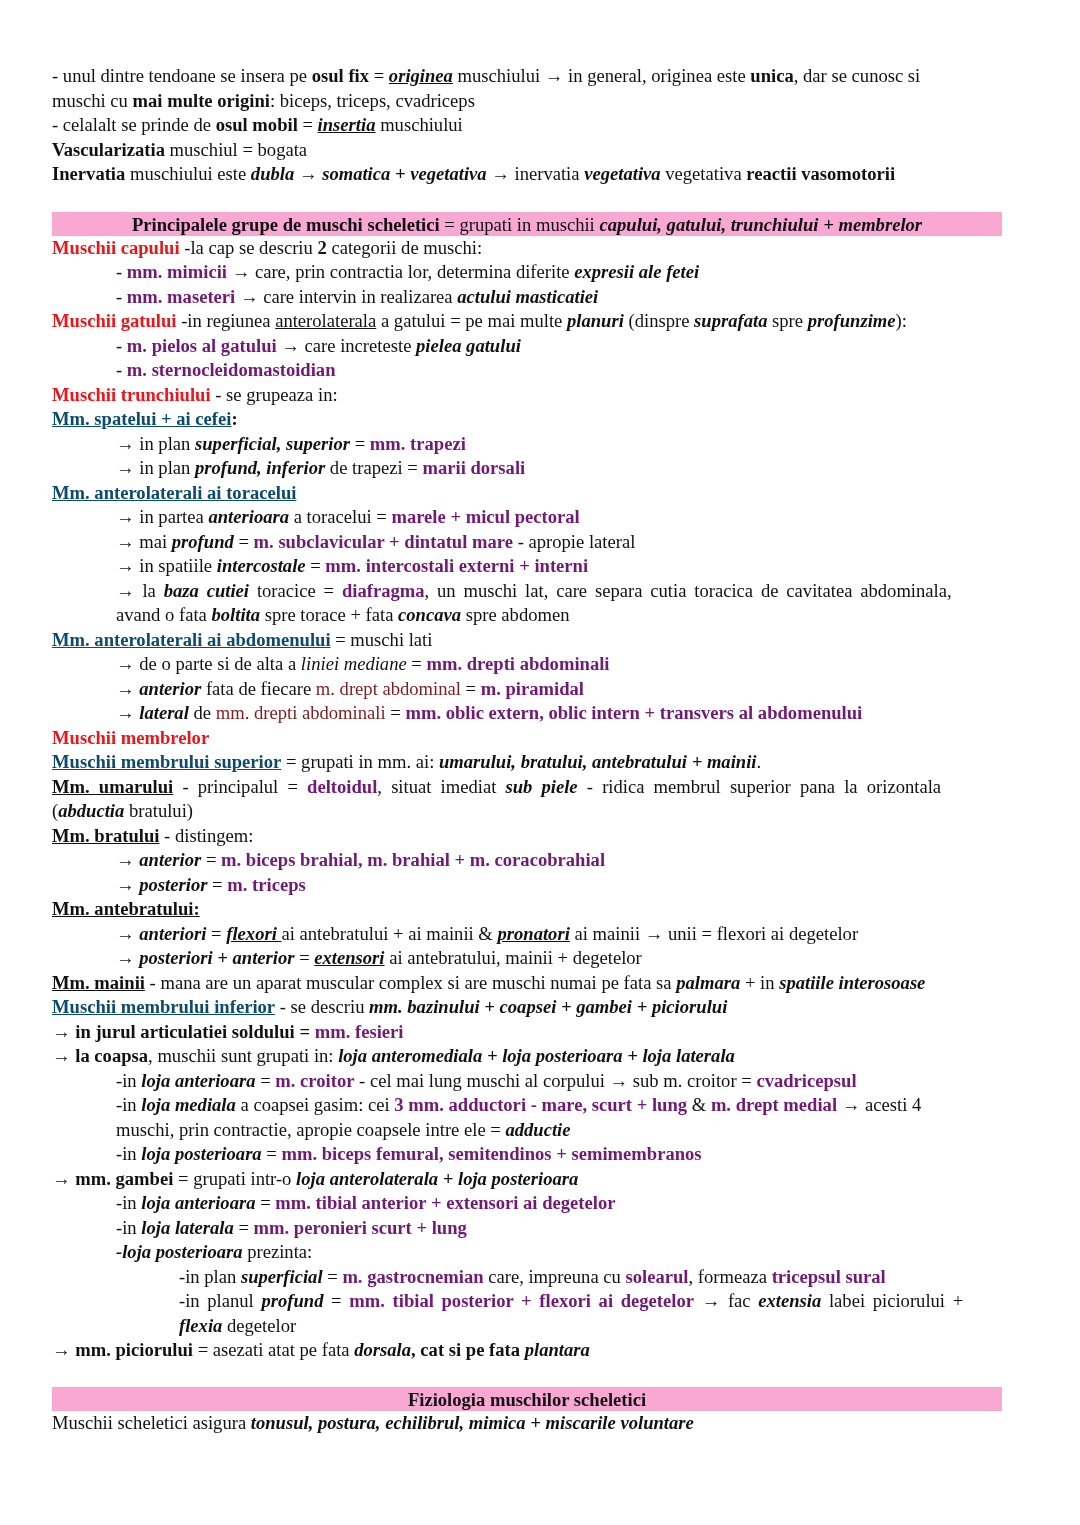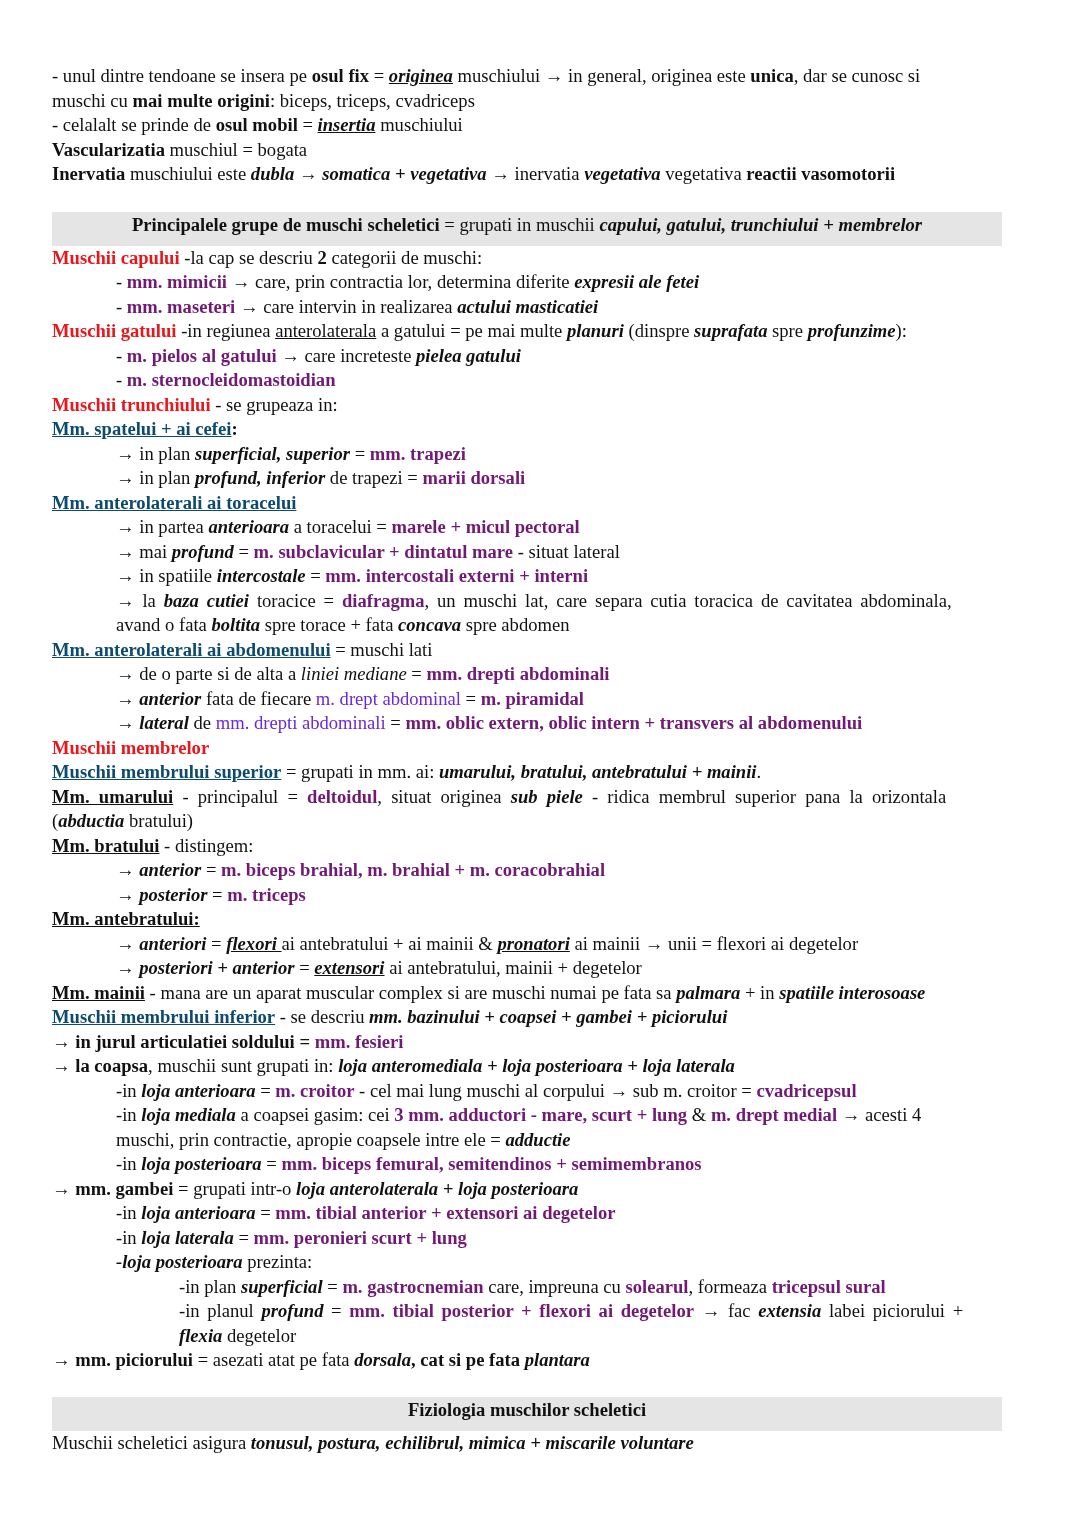--- a/index.html
+++ b/index.html
@@ -8,29 +8,29 @@
       font-family: "Liberation Serif", "DejaVu Serif", serif;
       font-size: 18.6px; color: #111111;
     }
     .page { position: absolute; left: 52px; top: 64px; width: 950px; }
     .ln { line-height: 24.5px; min-height: 24.5px; white-space: normal; text-align: left; }
     .ln.just { text-align: justify; text-align-last: left; }
     .i1 { padding-left: 64px; }
     .i2 { padding-left: 127px; }
     .gap { height: 24px; }
     .band {
-      background: #e5e5e5; text-align: center; line-height: 26px; height: 34px;
+      background: #f9a8d4; text-align: center; line-height: 26px; height: 24px;
       margin-top: 1px;
     }
     .b { font-weight: bold; }
     .i { font-style: italic; }
     .bi { font-weight: bold; font-style: italic; }
     .u { text-decoration: underline; }
     .red { color: #E8171C; font-weight: bold; margin-top: 32px; }
-    .blue { color: #6d28d9; }
+    .blue { color: #7f1d1d; }
     .blueb { color: #701a75; font-weight: bold; }
     .navy { color: #0c4a6e; font-weight: bold; text-decoration: underline; }
     .uh { font-weight: bold; text-decoration: underline; }
   </style>
 </head>
 <body>
 
 <div class="page">
 
   <div class="ln just"><span>- unul dintre tendoane se insera pe </span><span class="b">osul fix</span><span> = </span><span class="bi u">originea</span><span> muschiului </span><span>→</span><span> in general, originea este </span><span class="b">unica</span><span>, dar se cunosc si</span></div>
@@ -51,33 +51,33 @@
   <div class="ln i1"><span>- </span><span class="blueb">m. pielos al gatului</span><span> → care increteste </span><span class="bi">pielea gatului</span></div>
   <div class="ln i1"><span>- </span><span class="blueb">m. sternocleidomastoidian</span></div>
 
   <div class="ln"><span class="red">Muschii trunchiului</span><span> - se grupeaza in:</span></div>
   <div class="ln"><span class="navy">Mm. spatelui + ai cefei</span><span class="b">:</span></div>
   <div class="ln i1"><span>→ in plan </span><span class="bi">superficial</span><span class="bi">, </span><span class="bi">superior</span><span> = </span><span class="blueb">mm. trapezi</span></div>
   <div class="ln i1"><span>→ in plan </span><span class="bi">profund</span><span class="bi">, </span><span class="bi">inferior</span><span> de trapezi = </span><span class="blueb">marii dorsali</span></div>
 
   <div class="ln"><span class="navy">Mm. anterolaterali ai toracelui</span></div>
   <div class="ln i1"><span>→ in partea </span><span class="bi">anterioara</span><span> a toracelui = </span><span class="blueb">marele + micul pectoral</span></div>
-  <div class="ln i1"><span>→ mai </span><span class="bi">profund</span><span> = </span><span class="blueb">m. subclavicular + dintatul mare</span><span> - situat lateral</span></div>
+  <div class="ln i1"><span>→ mai </span><span class="bi">profund</span><span> = </span><span class="blueb">m. subclavicular + dintatul mare</span><span> - apropie lateral</span></div>
   <div class="ln i1"><span>→ in spatiile </span><span class="bi">intercostale</span><span> = </span><span class="blueb">mm. intercostali externi + interni</span></div>
   <div class="ln i1 just" style="word-spacing:3.2px;"><span>→ la </span><span class="bi">baza cutiei</span><span> toracice = </span><span class="blueb">diafragma</span><span>, un muschi lat, care separa cutia toracica de cavitatea abdominala,</span></div>
   <div class="ln i1"><span>avand o fata </span><span class="bi">boltita</span><span> spre torace + fata </span><span class="bi">concava</span><span> spre abdomen</span></div>
 
   <div class="ln"><span class="navy">Mm. anterolaterali ai abdomenului</span><span> = muschi lati</span></div>
   <div class="ln i1"><span>→ de o parte si de alta a </span><span class="i">liniei mediane</span><span> = </span><span class="blueb">mm. drepti abdominali</span></div>
   <div class="ln i1"><span>→ </span><span class="bi">anterior</span><span> fata de fiecare </span><span class="blue">m. drept abdominal</span><span> = </span><span class="blueb">m. piramidal</span></div>
   <div class="ln i1"><span>→ </span><span class="bi">lateral</span><span> de </span><span class="blue">mm. drepti abdominali</span><span> = </span><span class="blueb">mm. oblic extern, oblic intern + transvers al abdomenului</span></div>
 
   <div class="ln"><span class="red">Muschii membrelor</span></div>
   <div class="ln"><span class="navy">Muschii membrului superior</span><span> = grupati in mm. ai: </span><span class="bi">umarului, bratului, antebratului + mainii</span><span>.</span></div>
-  <div class="ln just" style="word-spacing:4.5px;"><span class="uh">Mm. umarului</span><span> - principalul = </span><span class="blueb">deltoidul</span><span>, situat originea </span><span class="bi">sub piele</span><span> - ridica membrul superior pana la orizontala</span></div>
+  <div class="ln just" style="word-spacing:4.5px;"><span class="uh">Mm. umarului</span><span> - principalul = </span><span class="blueb">deltoidul</span><span>, situat imediat </span><span class="bi">sub piele</span><span> - ridica membrul superior pana la orizontala</span></div>
   <div class="ln"><span>(</span><span class="bi">abductia</span><span> bratului)</span></div>
 
   <div class="ln"><span class="uh">Mm. bratului</span><span> - distingem:</span></div>
   <div class="ln i1"><span>→ </span><span class="bi">anterior</span><span> = </span><span class="blueb">m. biceps brahial, m. brahial + m. coracobrahial</span></div>
   <div class="ln i1"><span>→ </span><span class="bi">posterior</span><span> = </span><span class="blueb">m. triceps</span></div>
 
   <div class="ln"><span class="uh">Mm. antebratului:</span></div>
   <div class="ln i1"><span>→ </span><span class="bi">anteriori</span><span> = </span><span class="bi u">flexori </span><span>ai antebratului + ai mainii &amp; </span><span class="bi u">pronatori</span><span> ai mainii → unii = flexori ai degetelor</span></div>
   <div class="ln i1"><span>→ </span><span class="bi">posteriori + anterior</span><span> = </span><span class="bi u">extensori</span><span> ai antebratului, mainii + degetelor</span></div>
 

